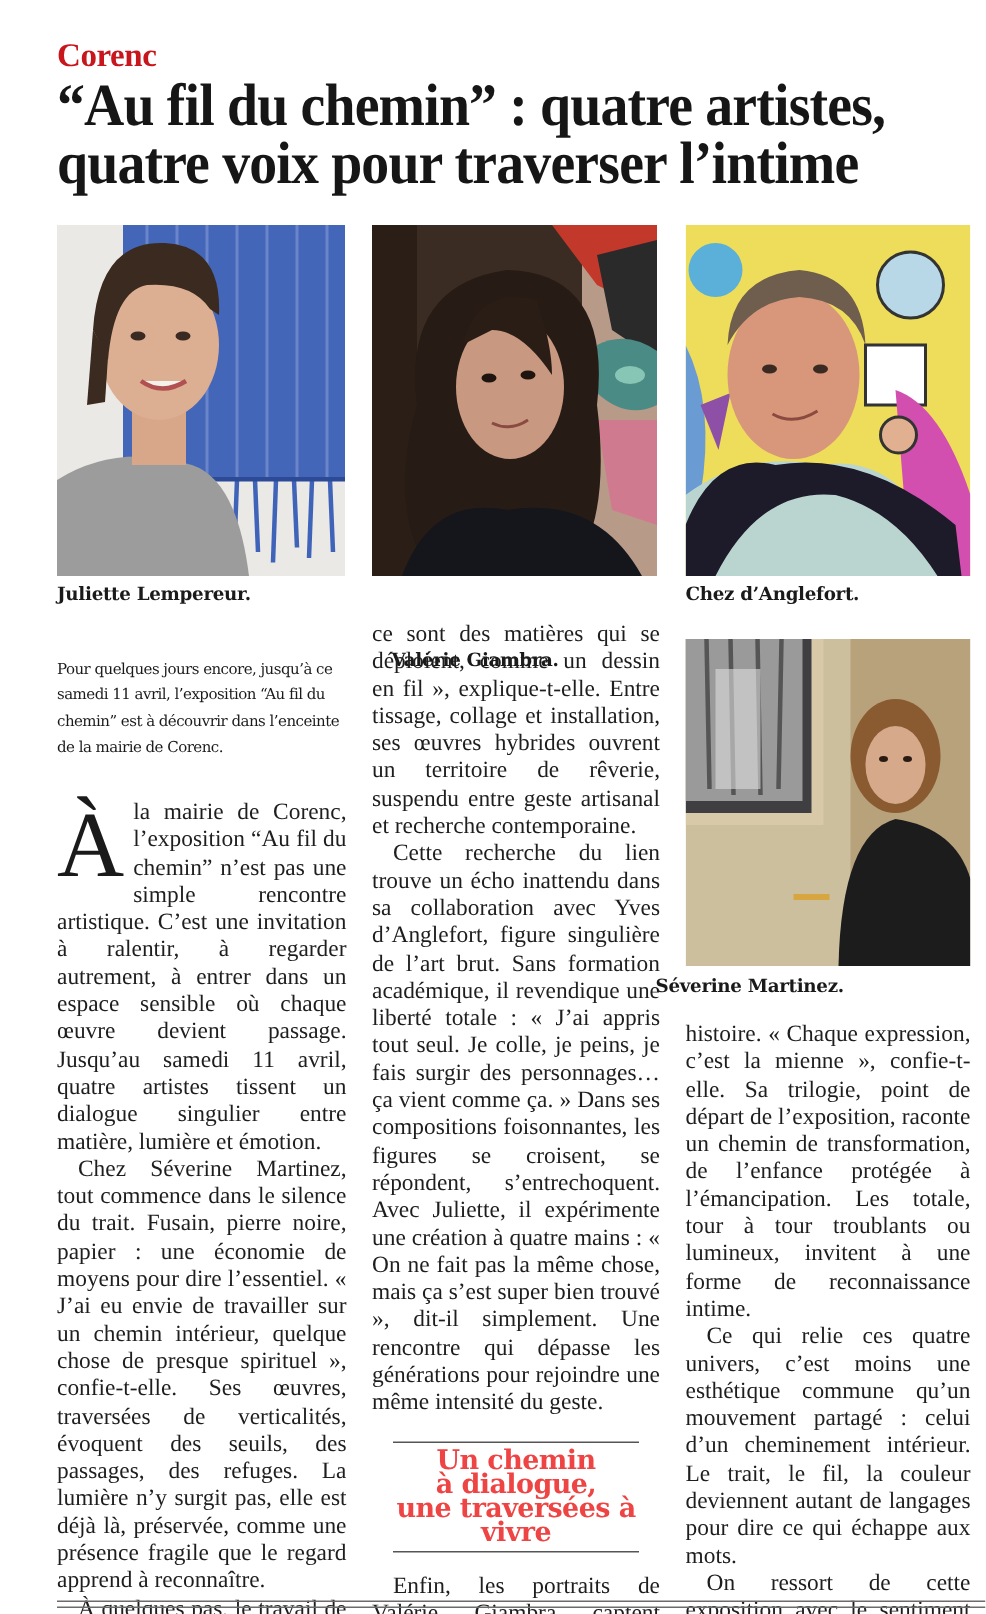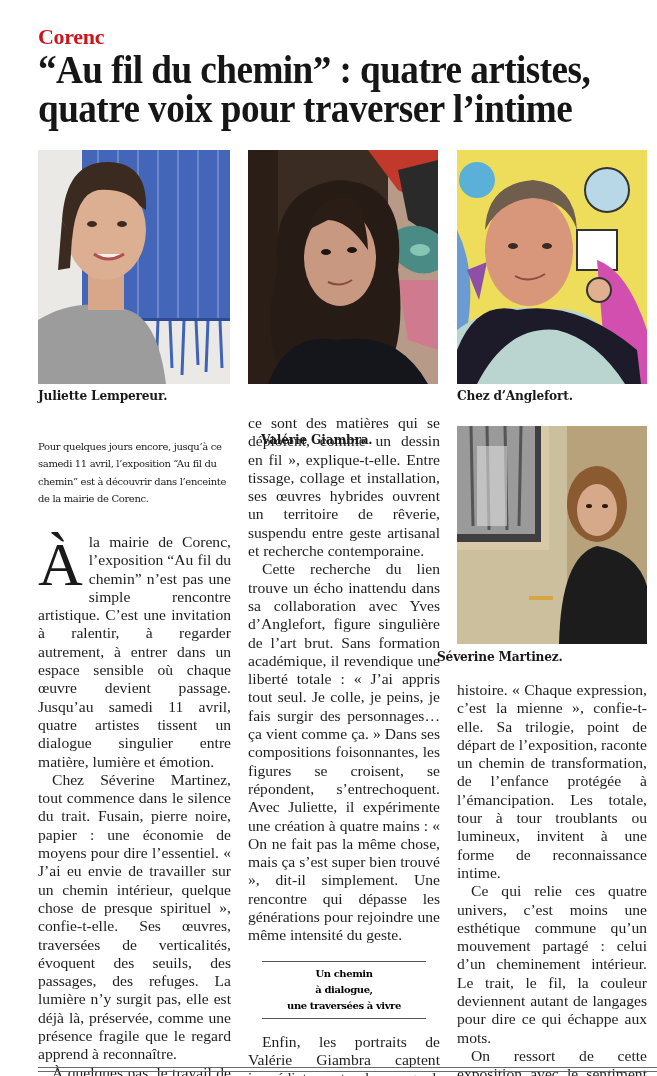--- a/index.html
+++ b/index.html
@@ -42,21 +42,21 @@
 
   .dropcap {
     float: left; font-family: "Liberation Serif", serif;
     font-size: 62px; line-height: 50px; margin: 6px 6px 0 0; color: #1a1a1a;
   }
 
   .intertitle {
     margin: 16px 14px 14px 14px; border-top: 1px solid #555; border-bottom: 1px solid #555;
     padding: 4px 0 4px 0; text-align: center;
     font-family: "DejaVu Serif", serif; font-weight: bold;
-    font-size: 10px; line-height: 16px; color: #000000; letter-spacing: -0.4px;
+    font-size: 18px; line-height: 16px; color: #ef4444; letter-spacing: -0.4px;
   }
 
   .rule { position: absolute; left: 38px; width: 619px; height: 1px; background: #6b6b6b; }
 </style>
 </head>
 <body>
 
 <div class="kicker">Corenc</div>
 <div class="headline">
   <div>“Au fil du chemin” : quatre artistes,</div>

